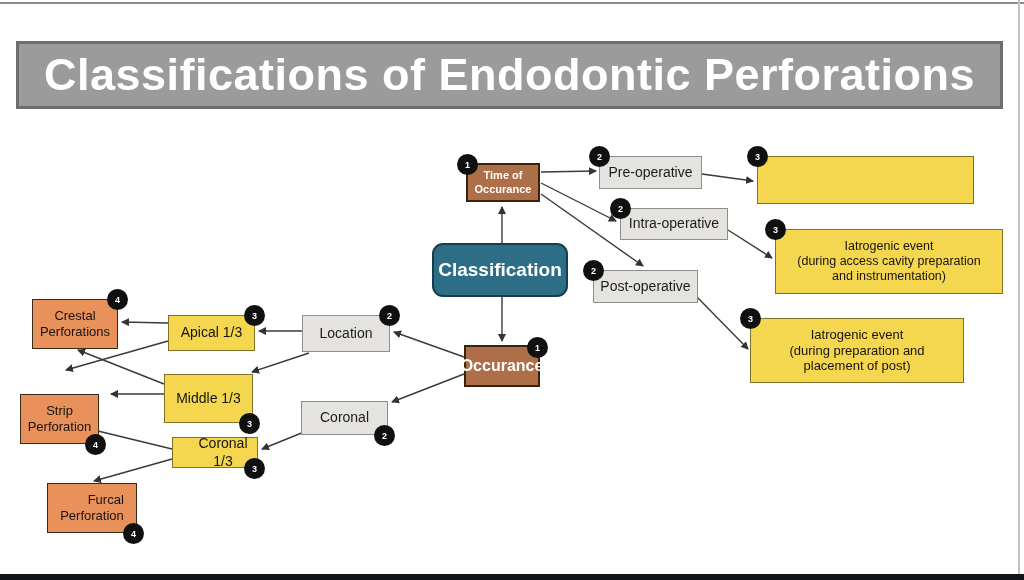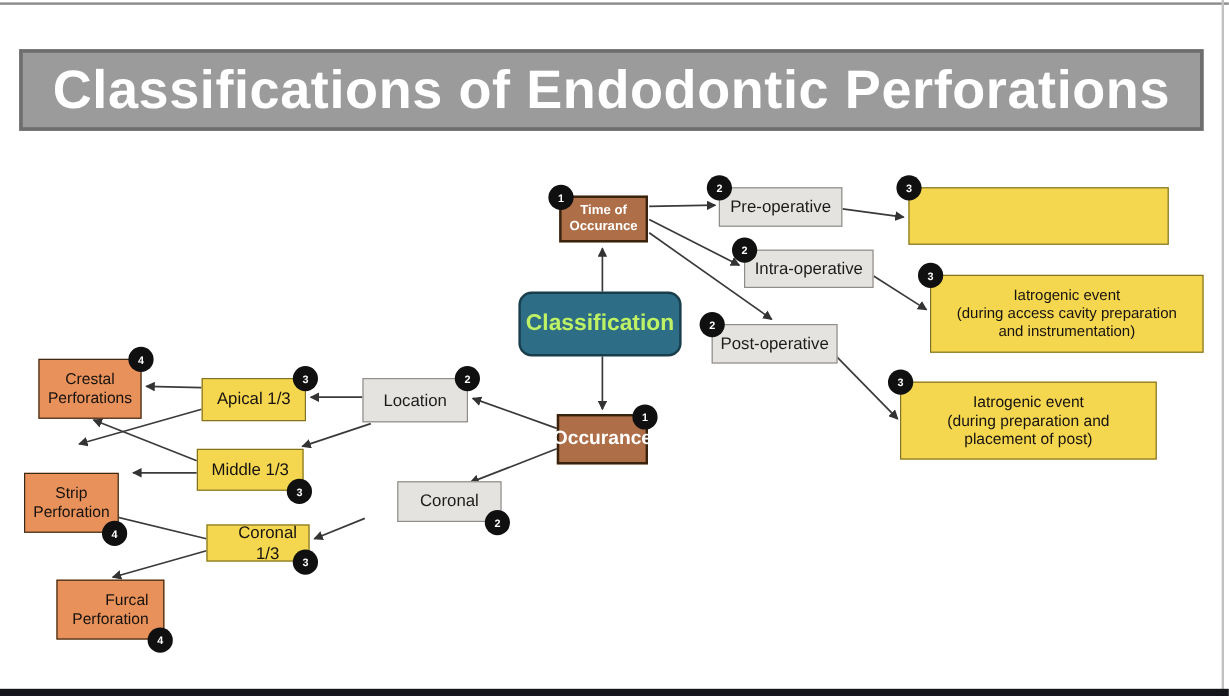--- a/index.html
+++ b/index.html
@@ -16,21 +16,21 @@
 
   svg.wires{position:absolute;left:0;top:0;width:1024px;height:580px;z-index:1;}
   svg.wires line{stroke:var(--c-line,#3a3a3a);stroke-width:1.4;}
 
   .node{position:absolute;box-sizing:border-box;display:flex;align-items:center;
     justify-content:center;text-align:center;z-index:2;}
   .node .lbl{white-space:pre-line;line-height:1.22;}
 
   .node-brown{background:var(--c-brown,#ad6e48);border:2px solid #38230f;color:#fff;font-weight:bold;}
   .node-teal{background:var(--c-teal,#2d6e86);border:2px solid #193d4d;border-radius:11px;
-    color:#bef264;font-weight:bold;font-size:19px;}
+    color:#ffffff;font-weight:bold;font-size:19px;}
   .node-orange{background:var(--c-orange,#e8915a);border:1.6px solid #3a2a18;color:#171310;font-size:13px;}
   .node-yellow{background:var(--c-yellow,#f4d74f);border:1.4px solid #827227;color:#171310;font-size:14px;}
   .node-gray{background:var(--c-gray_node,#e5e3e0);border:1.4px solid #8f8d89;color:#1c1c1c;font-size:14px;}
 
   .badge{position:absolute;width:21px;height:21px;border-radius:50%;
     background:var(--c-badge,#101010);color:#fff;font-size:9px;font-weight:bold;
     display:flex;align-items:center;justify-content:center;z-index:3;}
   .bdg-tl{left:-11px;top:-11px;}
   .bdg-tr{right:-11px;top:-11px;}
   .bdg-br{right:-8px;bottom:-12px;}
@@ -120,31 +120,31 @@
 (during preparation and
 placement of post)</span>
   <span class="badge bdg-tl">3</span>
 </div>
 
 <div class="node node-gray" style="left:302px;top:315px;width:88px;height:37px;">
   <span class="lbl">Location</span>
   <span class="badge bdg-tr">2</span>
 </div>
 
-<div class="node node-gray" style="left:301px;top:401px;width:87px;height:34px;margin-left:30px;">
+<div class="node node-gray" style="left:301px;top:401px;width:87px;height:34px;">
   <span class="lbl">Coronal</span>
   <span class="badge bdg-br">2</span>
 </div>
 
 <div class="node node-yellow" style="left:168px;top:315px;width:87px;height:36px;">
   <span class="lbl">Apical 1/3</span>
   <span class="badge bdg-tr">3</span>
 </div>
 
-<div class="node node-yellow" style="left:164px;top:374px;width:89px;height:35px;justify-content:center;">
+<div class="node node-yellow" style="left:164px;top:374px;width:89px;height:49px;justify-content:center;">
   <span class="lbl">Middle 1/3</span>
   <span class="badge bdg-br">3</span>
 </div>
 
 <div class="node node-yellow" style="left:172px;top:437px;width:86px;height:31px;padding-left:16px;">
   <span class="lbl">Coronal 1/3</span>
   <span class="badge bdg-br">3</span>
 </div>
 
 <div class="node node-orange" style="left:32px;top:299px;width:86px;height:50px;">

